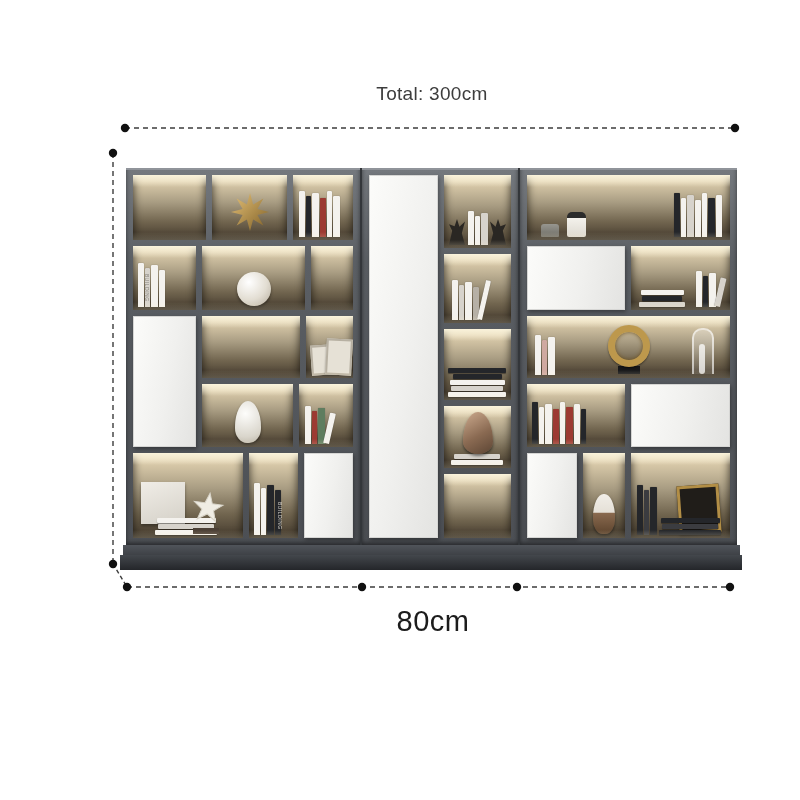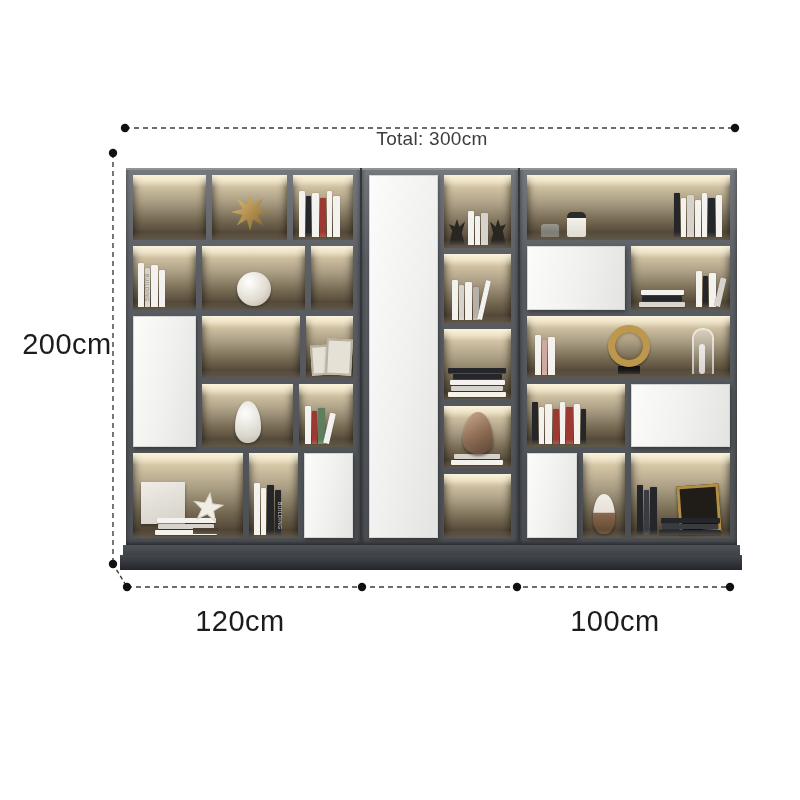--- a/index.html
+++ b/index.html
@@ -82,24 +82,22 @@
         <circle cx="735" cy="128" r="4.2"></circle>
       <circle cx="113" cy="153" r="4.2"></circle>
         <circle cx="113" cy="564" r="4.2"></circle>
       <circle cx="127" cy="587" r="4.2"></circle>
         <circle cx="362" cy="587" r="4.2"></circle>
       <circle cx="517" cy="587" r="4.2"></circle>
         <circle cx="730" cy="587" r="4.2"></circle>
     </g>
   </svg>
 
-  <div class="lbl total" style="left:332px;top:83px;width:200px;margin-top:45px;">Total: 300cm</div>
-  <div class="lbl" style="left:20px;top:328px;width:94px;">200cm</div>
-  <div class="lbl" style="left:165px;top:605px;width:150px;">120cm</div>
-  <div class="lbl" style="left:540px;top:605px;width:150px;">100cm</div>
+  <div class="lbl total" style="left:332px;top:83px;width:200px;">Total: 300cm</div>
+  <div class="lbl" style="left:358px;top:605px;width:150px;">80cm</div>
 
   <div class="backing">
 
     <div class="unit" style="left:0;width:234px;">
       <div class="cell" style="left:7px;top:7px;width:73px;height:65px;"></div>
       <div class="cell" style="left:86px;top:7px;width:75px;height:65px;">
         <svg width="50" height="50" style="position:absolute;bottom:3px;left:13px;">
           <defs>
               <linearGradient id="gg" x1="0" y1="0" x2="1" y2="1">
             <stop offset="0" stop-color="#e6c278"></stop>

